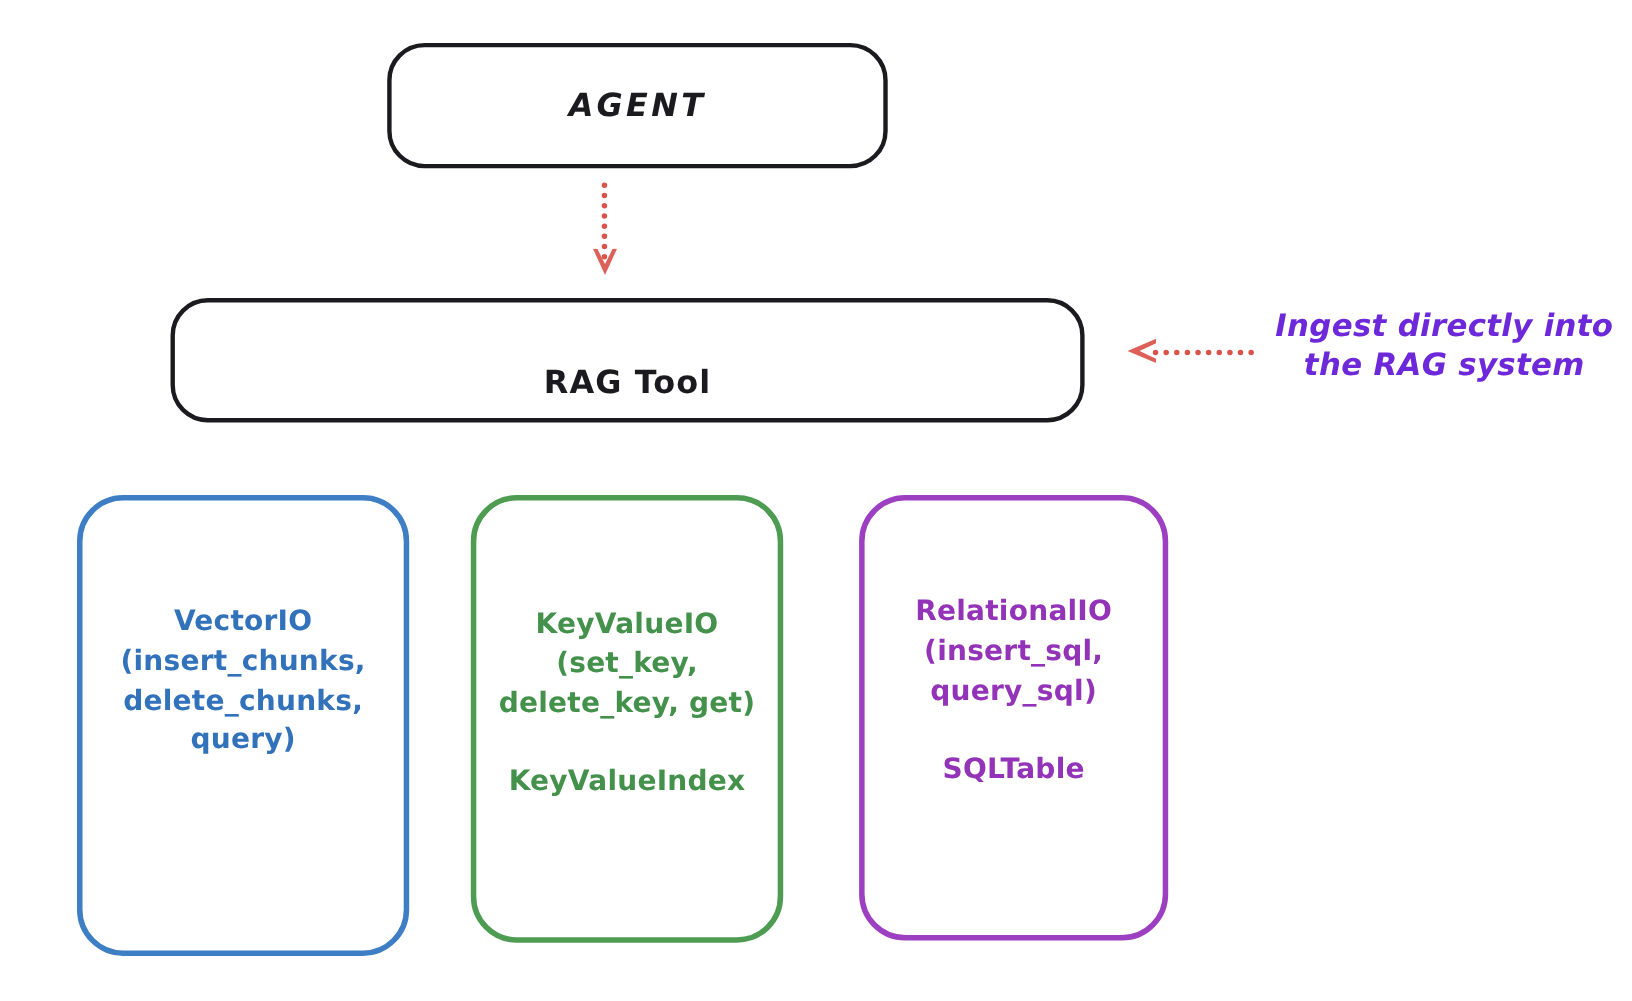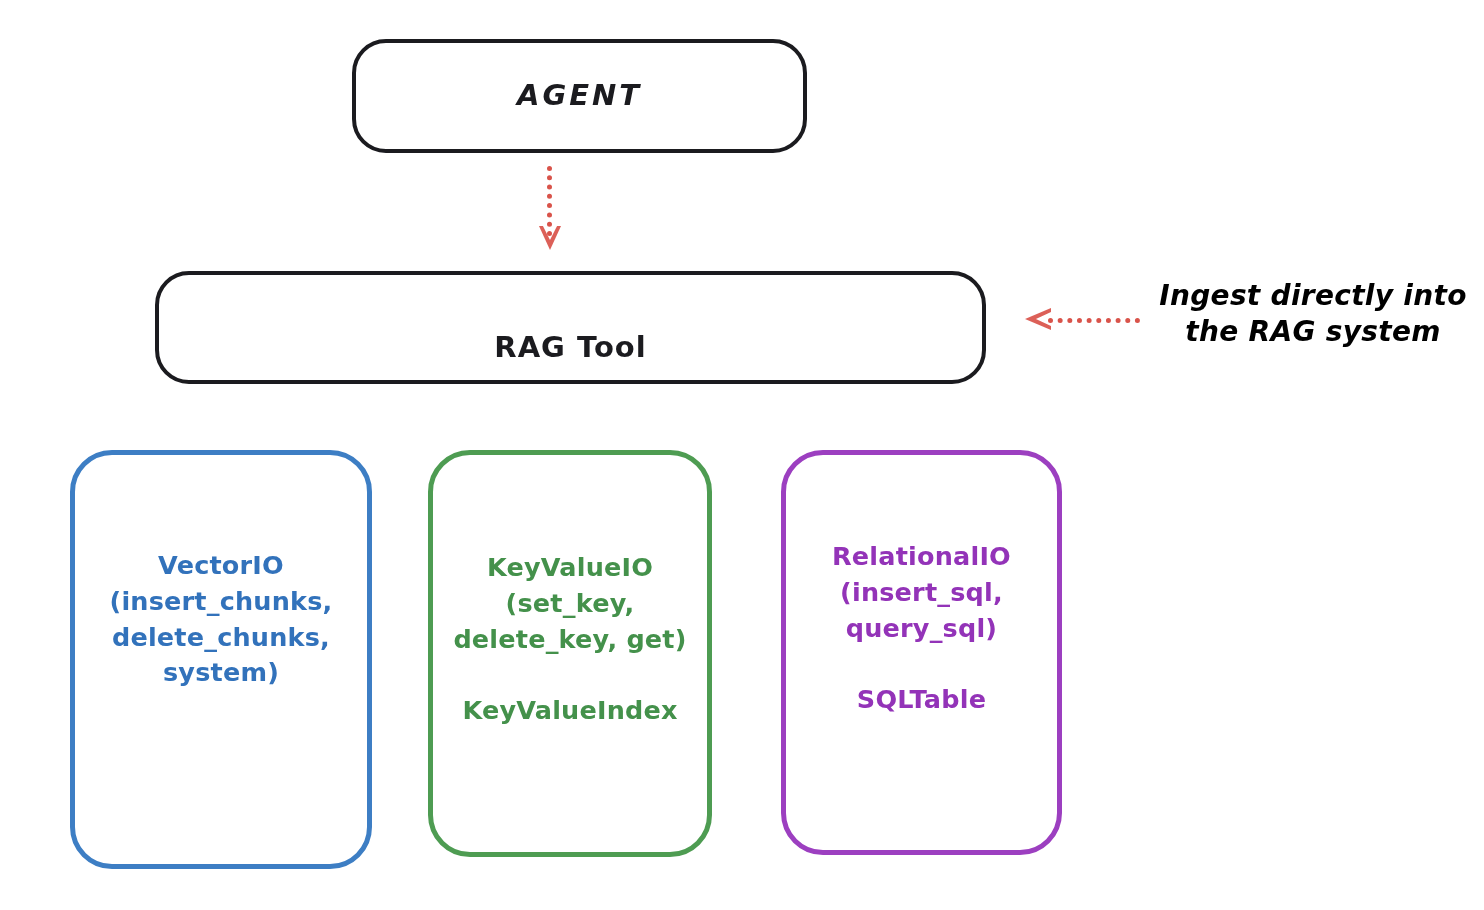--- a/index.html
+++ b/index.html
@@ -155,21 +155,21 @@
     opacity: 0.92;
     clip-path: polygon(100% 0, 100% 18%, 42% 50%, 100% 82%, 100% 100%, 78% 100%, 0 62%, 0 38%, 78% 0);
   }
 
   
   #ingest-annotation {
     position: absolute;
     left: 1146px;
     top: 278px;
     width: 334px;
-    color: #000000;
+    color: #6d28d9;
     font-size: 28px;
     font-weight: 600;
     font-style: italic;
     line-height: 1.30;
     text-align: center;
     white-space: pre-line;
     letter-spacing: 0.3px;
   }
 </style>
 </head>
@@ -192,21 +192,21 @@
   <div class="arrow-head-left"></div>
 
   <div id="ingest-annotation">Ingest directly into
 the RAG system</div>
 
   <div class="node box-leaf" id="vectorio-node">
     <div class="leaf-inner">
       <div class="node-label">VectorIO
 (insert_chunks,
 delete_chunks,
-system)</div>
+query)</div>
       <div class="leaf-gap"></div>
     </div>
   </div>
 
   <div class="node box-leaf" id="relationalio-node">
     <div class="leaf-inner">
       <div class="node-label">RelationalIO
 (insert_sql,
 query_sql)</div>
       <div class="leaf-gap"></div>

